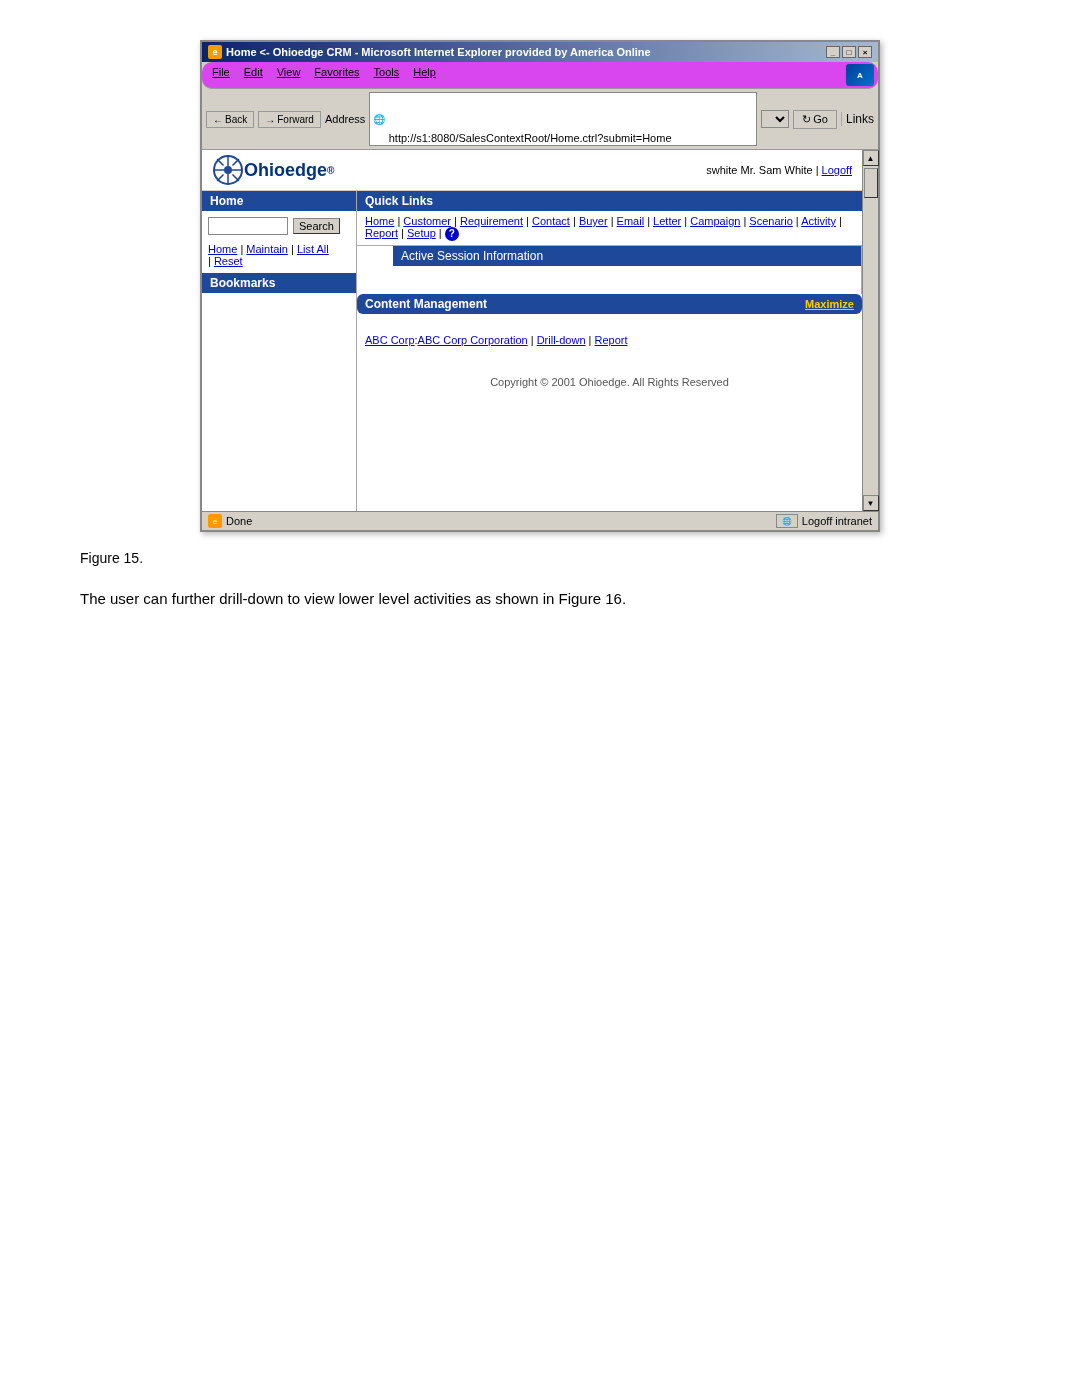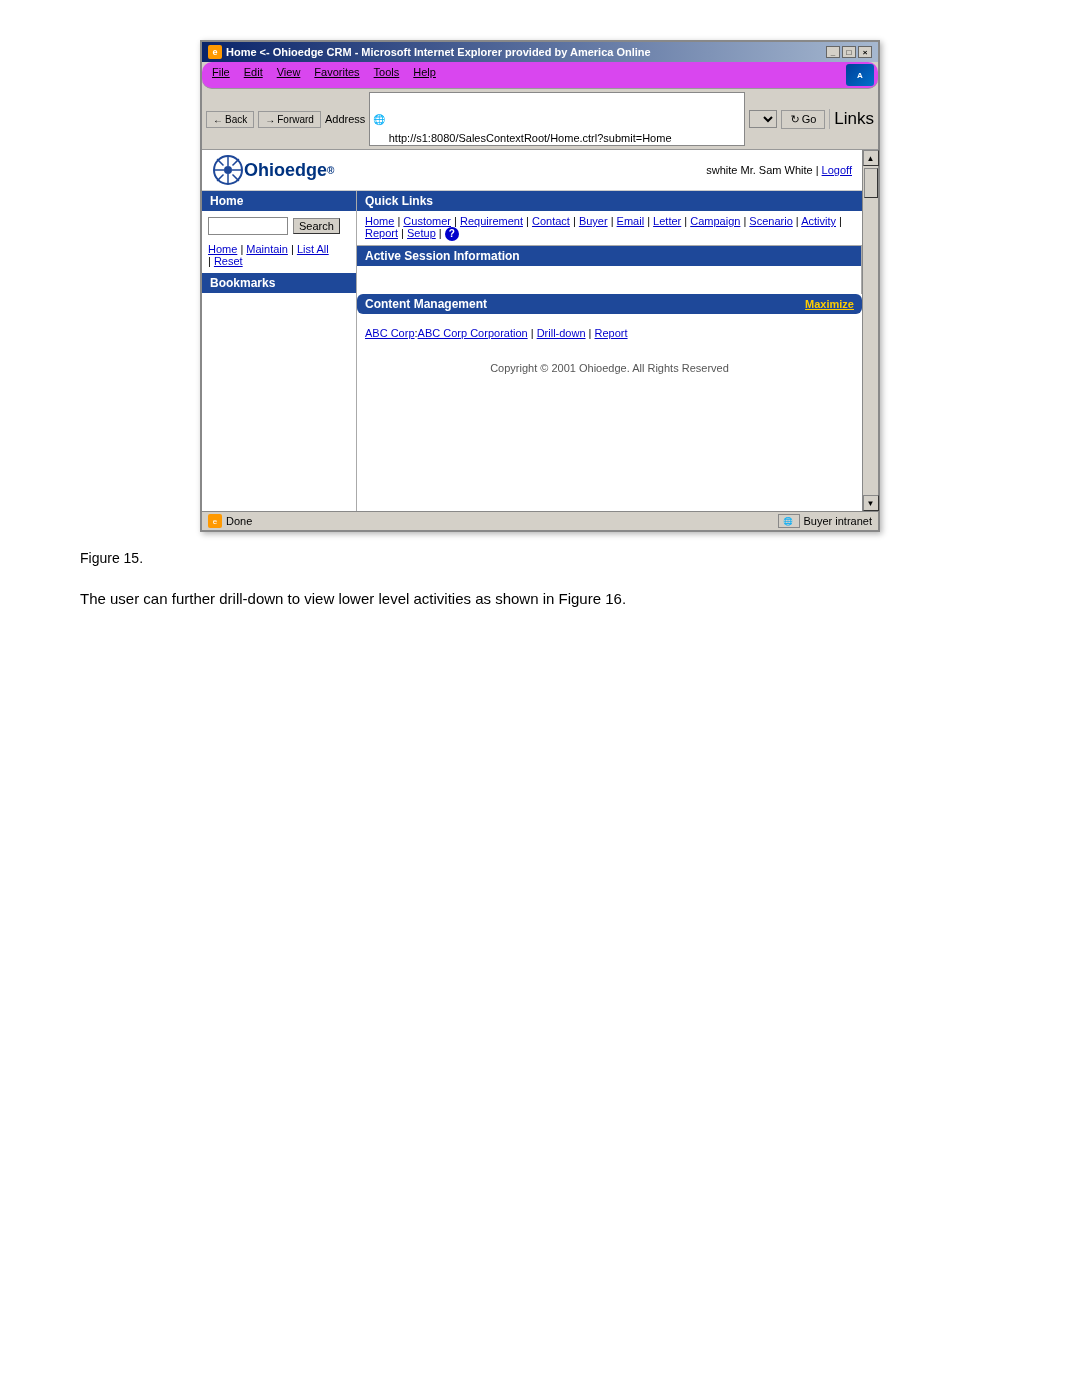--- a/index.html
+++ b/index.html
@@ -142,21 +142,21 @@
       background: #d4d0c8;
       border: 1px solid #999;
       padding: 2px 8px;
       font-size: 11px;
       cursor: pointer;
       display: flex;
       align-items: center;
       gap: 2px;
     }
     .links-btn {
-      font-size: 17px;
+      font-size: 12px;
       color: #000;
       cursor: pointer;
       border-left: 1px solid #aaa;
       padding-left: 4px;
     }
 
     
     .scroll-area {
       display: flex;
     }
@@ -332,22 +332,23 @@
       flex: 2;
       border-right: 1px solid #aaa;
     }
     .news-col {
       flex: 1;
     }
     .col-header {
       background: #1e4899;
       color: #fff;
       font-size: 12px;
-      font-weight: bold;
+      font-weight: normal;
       padding: 3px 8px;
+      margin-left: 36px;
     }
 
     
     .content-mgmt-header {
       background: #1e4899;
       color: #fff;
       font-size: 12px;
       font-weight: bold;
       padding: 3px 8px;
       display: flex;
@@ -355,21 +356,21 @@
       align-items: center;
       border-radius: 6px;
     }
     .maximize-link {
       color: #ffcc00;
       font-size: 11px;
       cursor: pointer;
       text-decoration: underline;
     }
     .content-mgmt-body {
-      padding: 13px 8px;
+      padding: 20px 8px;
       font-size: 11px;
     }
     .content-mgmt-body a {
       color: #0000cc;
       text-decoration: underline;
       cursor: pointer;
     }
     .content-mgmt-body .sep {
       color: #000;
     }
@@ -600,21 +601,21 @@
     </div>
   </div>
 
   <div class="status-bar">
     <div class="status-left">
       <div class="status-icon">e</div>
       <span>Done</span>
     </div>
     <div class="status-right">
       <div class="zone-icon">🌐</div>
-      <span>Buyer intranet</span>
+      <span>Logoff intranet</span>
     </div>
   </div>
 
 </div>
 
 <div class="figure-caption">Figure 15.</div>
 
 <div class="body-text">The user can further drill-down to view lower level activities as shown in Figure 16.</div>
 
 </body></html>

